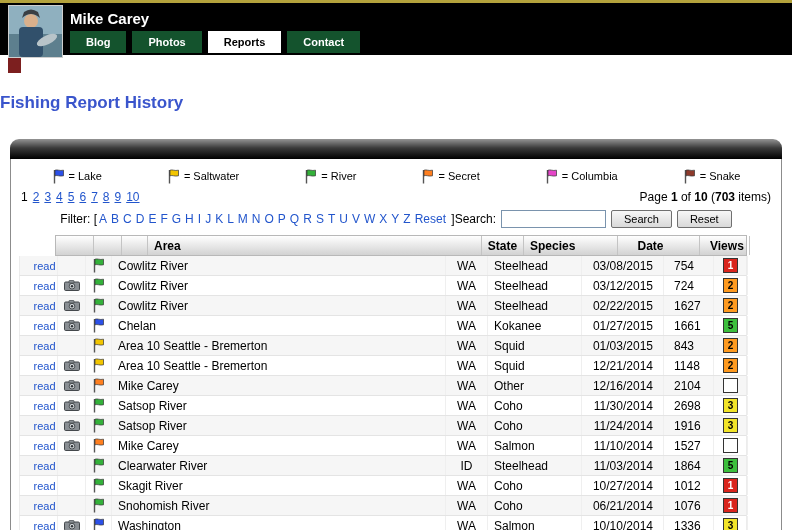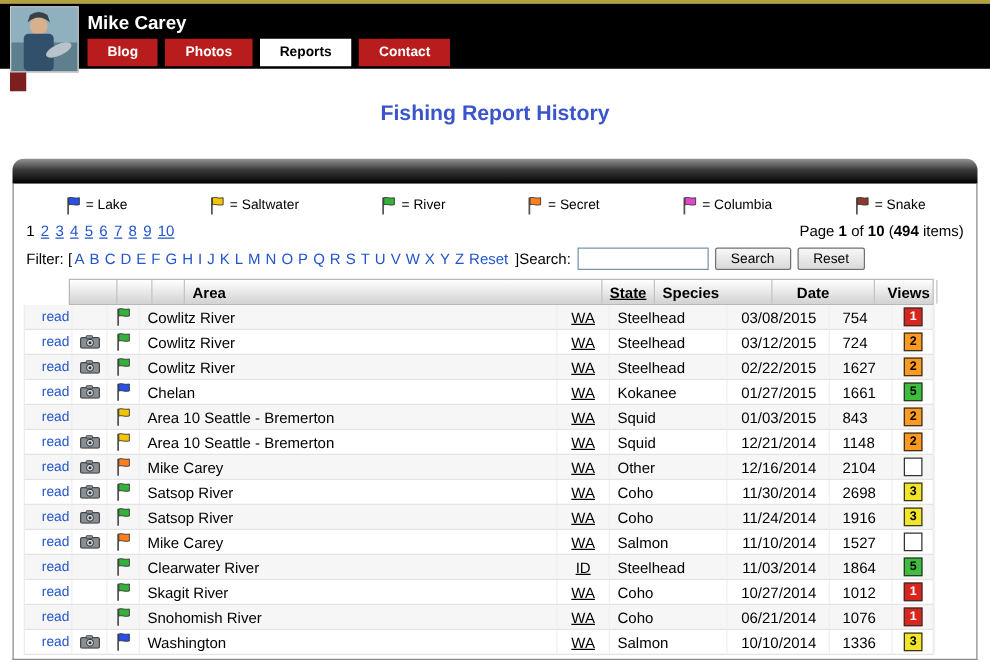--- a/index.html
+++ b/index.html
@@ -6,52 +6,52 @@
   html,body { margin:0; padding:0; }
   body {
     width:792px; height:530px; overflow:hidden; position:relative;
     font-family:"Liberation Sans", sans-serif; background:#fff; color:#000;
   }
   .gold-top { height:3px; background:#b3a23c; }
   .masthead { background:#000; height:52px; position:relative; }
   .avatar { position:absolute; left:8px; top:2px; width:55px; height:53px; border:1px solid #cfcfcf; background:#7f98a5; overflow:hidden; }
   .site-title { color:#fff; font-size:15px; font-weight:bold; padding:7px 0 0 70px; height:28px; }
   .nav { display:flex; gap:6px; padding-left:70px; }
-  .nav-tab { background:#b91c1c; color:#fff; font-size:11px; font-weight:bold; padding:5px 16px; cursor:pointer; }
+  .nav-tab { background:#14532d; color:#fff; font-size:11px; font-weight:bold; padding:5px 16px; cursor:pointer; }
   .nav-tab.active { background:#fff; color:#000; }
   .accent-block { position:absolute; left:8px; top:58px; width:13px; height:15px; background:#7c1f1f; }
-  .page-title { margin-top:26px; text-align:center; color:#3a55cc; font-size:17px; font-weight:bold; }
+  .page-title { margin-top:38px; text-align:left; color:#3a55cc; font-size:17px; font-weight:bold; }
   .window { margin:26px 10px 0; }
   .window-chrome { height:20px; border-radius:9px 9px 0 0; background:linear-gradient(#949494,#3a3a3a 45%,#000); }
   .window-body { border:1px solid #8c8c8c; border-top:none; background:#fff; padding:6px 8px 0; height:381px; overflow:hidden; }
   .legend-row { display:flex; justify-content:space-around; align-items:center; height:22px; font-size:11px; }
   .legend-item { display:flex; align-items:center; gap:4px; }
   .flag-icon, .camera-icon { display:inline-flex; align-items:center; }
   .pager-row { display:flex; justify-content:space-between; align-items:center; height:20px; font-size:12px; padding:0 2px; }
   .page-links a { color:#2255cc; text-decoration:underline; margin-right:5px; cursor:pointer; }
   .page-current { color:#000; margin-right:5px; }
   .page-summary b { font-weight:bold; }
-  .filter-row { display:flex; justify-content:flex-start; align-items:center; height:24px; font-size:12px; padding:0 2px; }
+  .filter-row { display:flex; justify-content:center; align-items:center; height:24px; font-size:12px; padding:0 2px; }
   .filter-links a { color:#2255cc; text-decoration:none; margin:0 2px; cursor:pointer; }
   .search-controls { display:flex; align-items:center; gap:5px; font-size:12px; }
   .search-input { width:105px; height:18px; border:1px solid #7a93ad; font-size:11px; padding:1px 3px; }
   .btn { font-family:inherit; font-size:11px; background:linear-gradient(#f7f7f7,#d9d9d9); border:1px solid #707070; padding:2px 12px; border-radius:2px; cursor:pointer; }
   .report-table { margin-top:4px; font-size:12px; width:728px; }
   .table-header, .table-row { display:grid; grid-template-columns:38px 28px 26px 334px 42px 94px 82px 50px 34px; align-items:center; }
   .table-header { height:21px; background:linear-gradient(#ffffff,#d2d2d2); border:1px solid #b8b8b8; font-weight:bold;margin-left:36px; }
   .table-header .cell { border-right:1px solid #c4c4c4; height:100%; display:flex; align-items:center; }
   .table-row { height:20px; border-bottom:1px solid #e4e4e4; border-left:1px solid #ececec; border-right:1px solid #ececec; }
   .table-row .cell { height:100%; display:flex; align-items:center; border-right:1px solid #efefef; overflow:hidden; }
   .table-row.odd { background:#f6f6f6; }
   .table-row.even { background:#fff; }
   .col-read { justify-content:center; }
   .col-cam { justify-content:center; }
   .col-flag { justify-content:center; }
   .col-area { padding-left:6px; }
-  .col-state { justify-content:center;text-decoration:underline; }
+  .col-state { justify-content:center; }
   .col-species { padding-left:6px; }
   .col-date { justify-content:flex-end; padding-right:10px; }
   .table-header .col-date { justify-content:center; padding-right:16px; }
   .col-views { padding-left:10px; }
   .col-rating { justify-content:center; }
   .read-link { color:#2255cc; font-size:11px; text-decoration:none; cursor:pointer;margin-left:12px; }
   .rating-badge { width:15px; height:15px; line-height:13px; text-align:center; border:1px solid #333; font-size:10px; font-weight:bold; display:inline-block; }
 </style>
 </head>
 <body>
@@ -138,21 +138,21 @@
               <path d="M2.5 1 L2.5 14.5" stroke="#555" stroke-width="1.4"></path>
               <path d="M3 1.2 C5.5 0.2 7.5 2.2 11.5 1.2 L11.5 6.8 C7.5 7.8 5.5 5.8 3 6.8 Z" fill="#8d3a2b" stroke="#333" stroke-width="0.7"></path>
             </svg>
           </span>
           <span>= Snake</span>
         </span>
       </div>
 
     <div class="pager-row">
       <div class="page-links"><span class="page-current">1</span><a class="page-link">2</a><a class="page-link">3</a><a class="page-link">4</a><a class="page-link">5</a><a class="page-link">6</a><a class="page-link">7</a><a class="page-link">8</a><a class="page-link">9</a><a class="page-link">10</a></div>
-      <div class="page-summary"><span>Page </span><b>1</b><span> of </span><b>10</b><span> (</span><b>494</b><span> items)</span></div>
+      <div class="page-summary"><span>Page </span><b>1</b><span> of </span><b>10</b><span> (</span><b>703</b><span> items)</span></div>
     </div>
 
     <div class="filter-row">
       <div class="filter-links">
         <span>Filter: [</span><span id="filter-letters"><a>A</a><a>B</a><a>C</a><a>D</a><a>E</a><a>F</a><a>G</a><a>H</a><a>I</a><a>J</a><a>K</a><a>L</a><a>M</a><a>N</a><a>O</a><a>P</a><a>Q</a><a>R</a><a>S</a><a>T</a><a>U</a><a>V</a><a>W</a><a>X</a><a>Y</a><a>Z</a></span><a>Reset</a>
         <span>]</span>
       </div>
       <div class="search-controls">
         <label>Search:</label>
         <input class="search-input" value="" style="">

